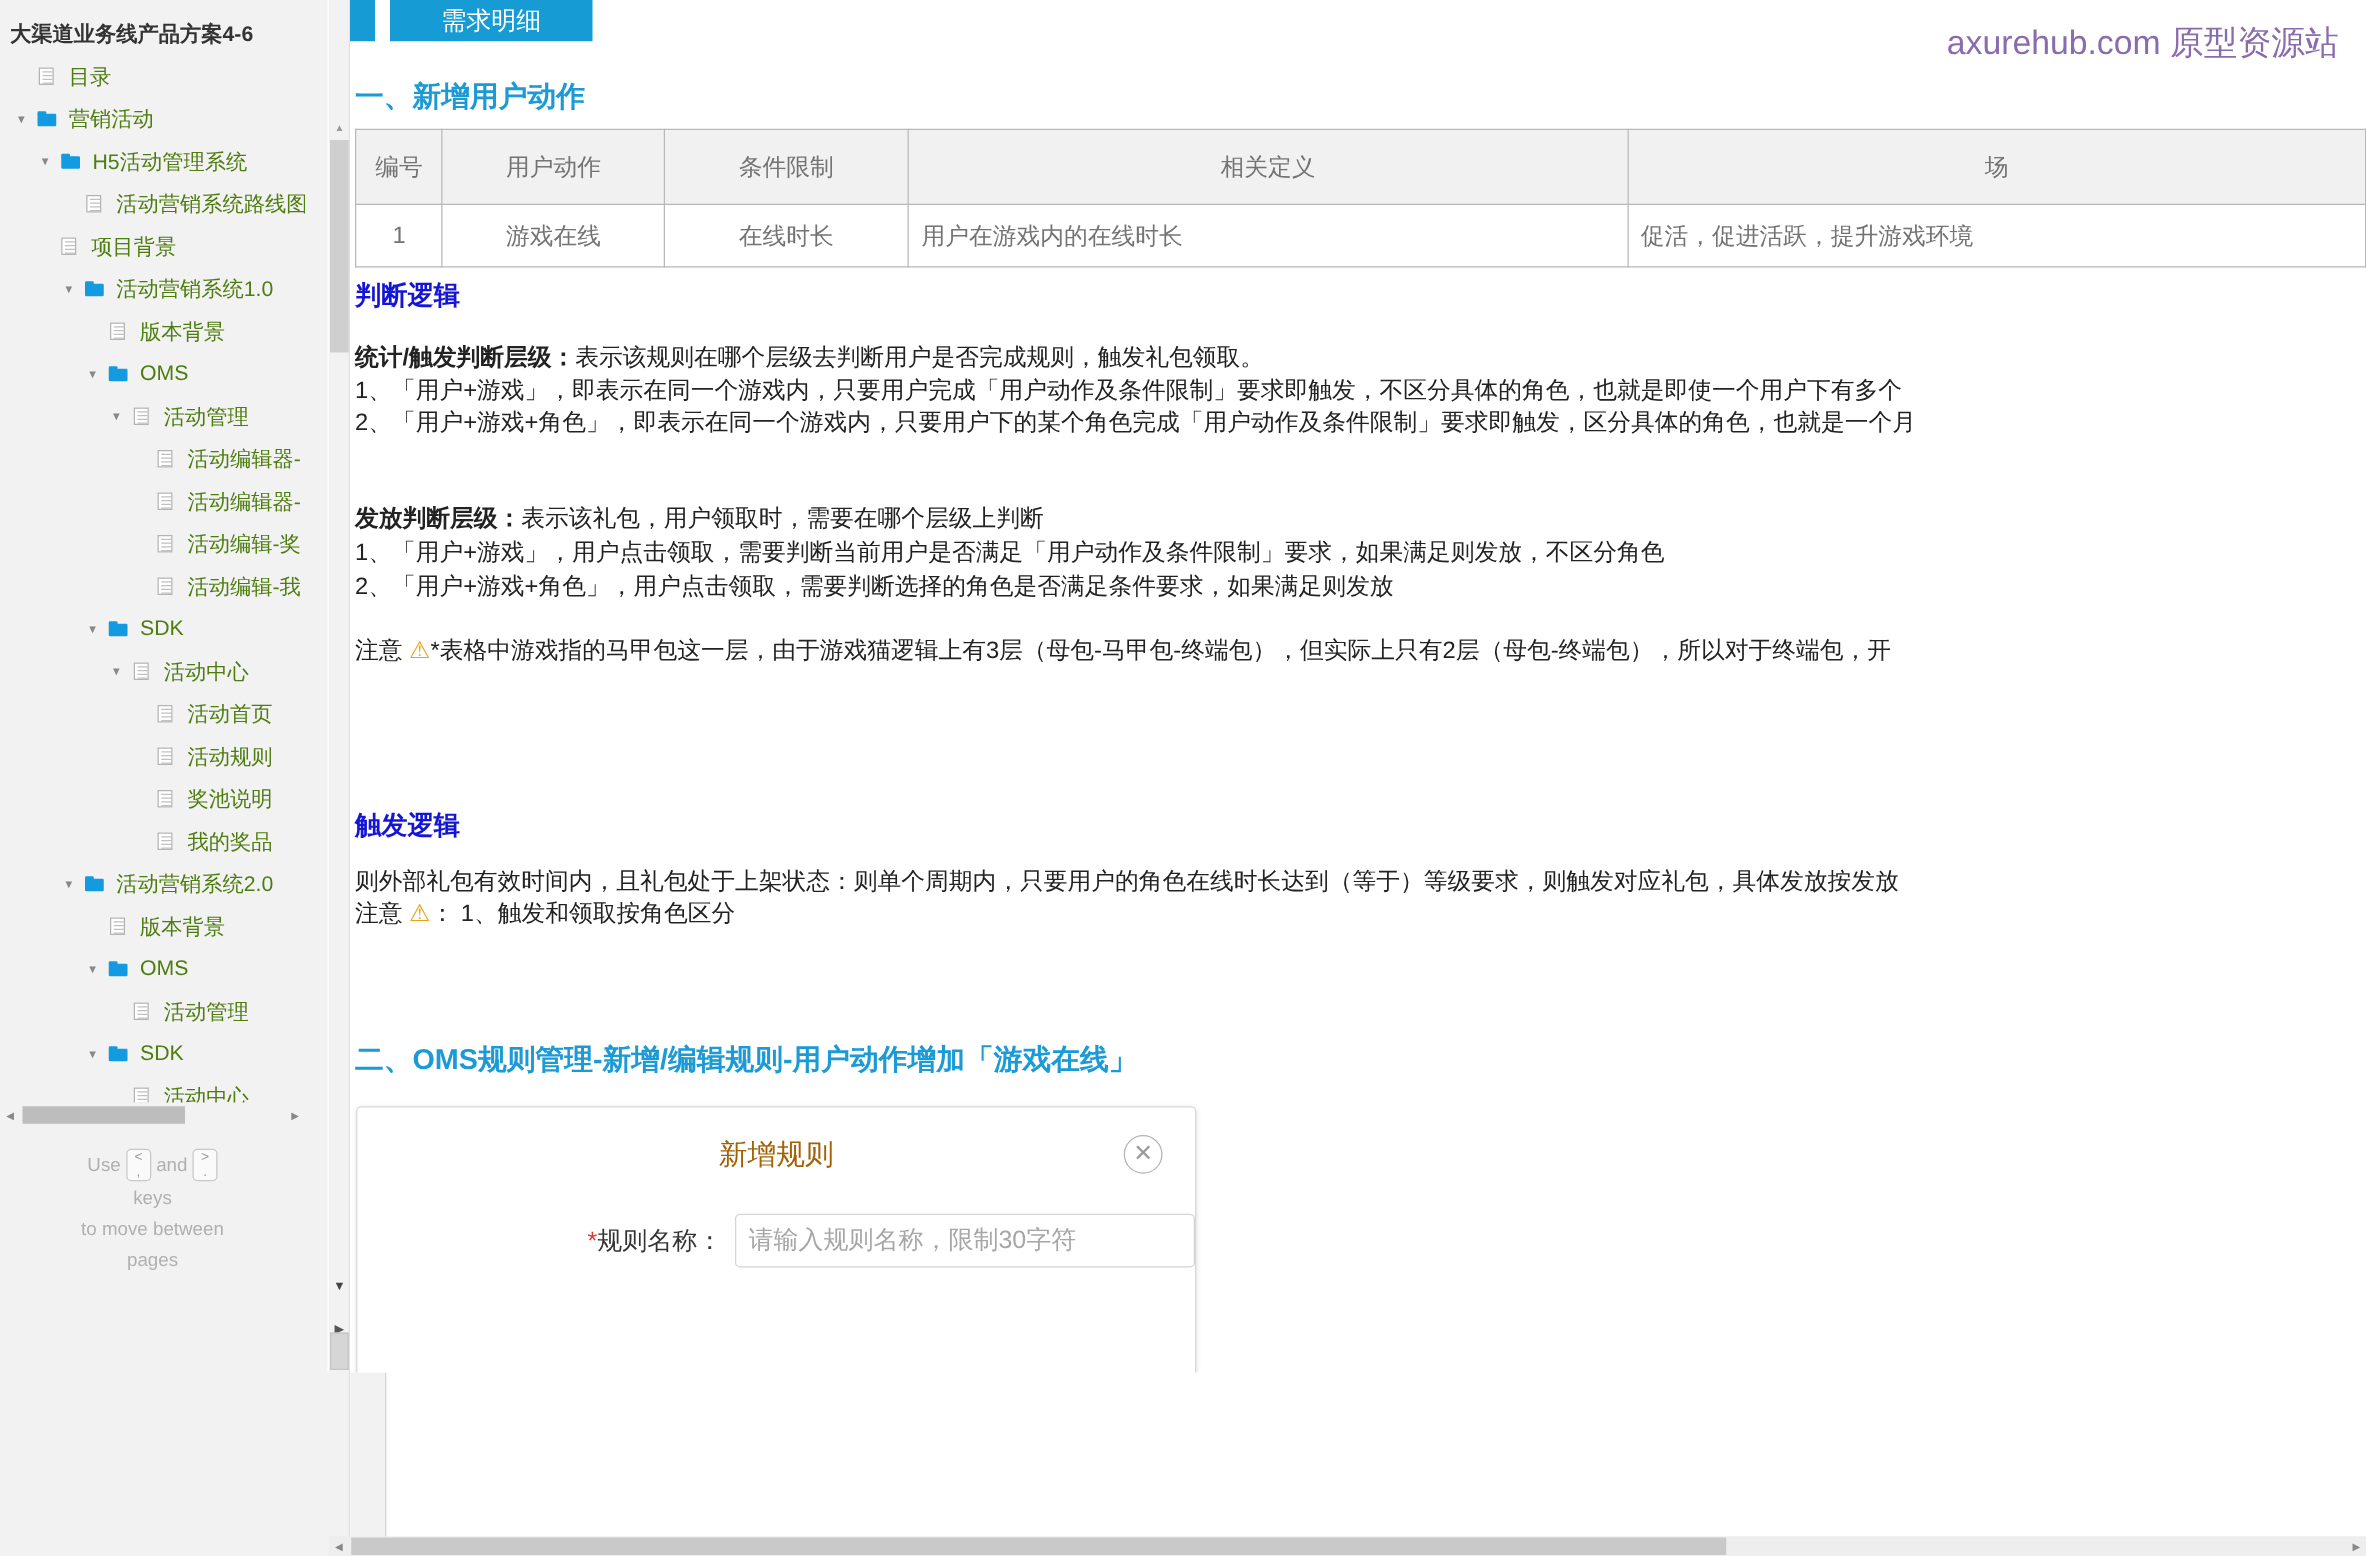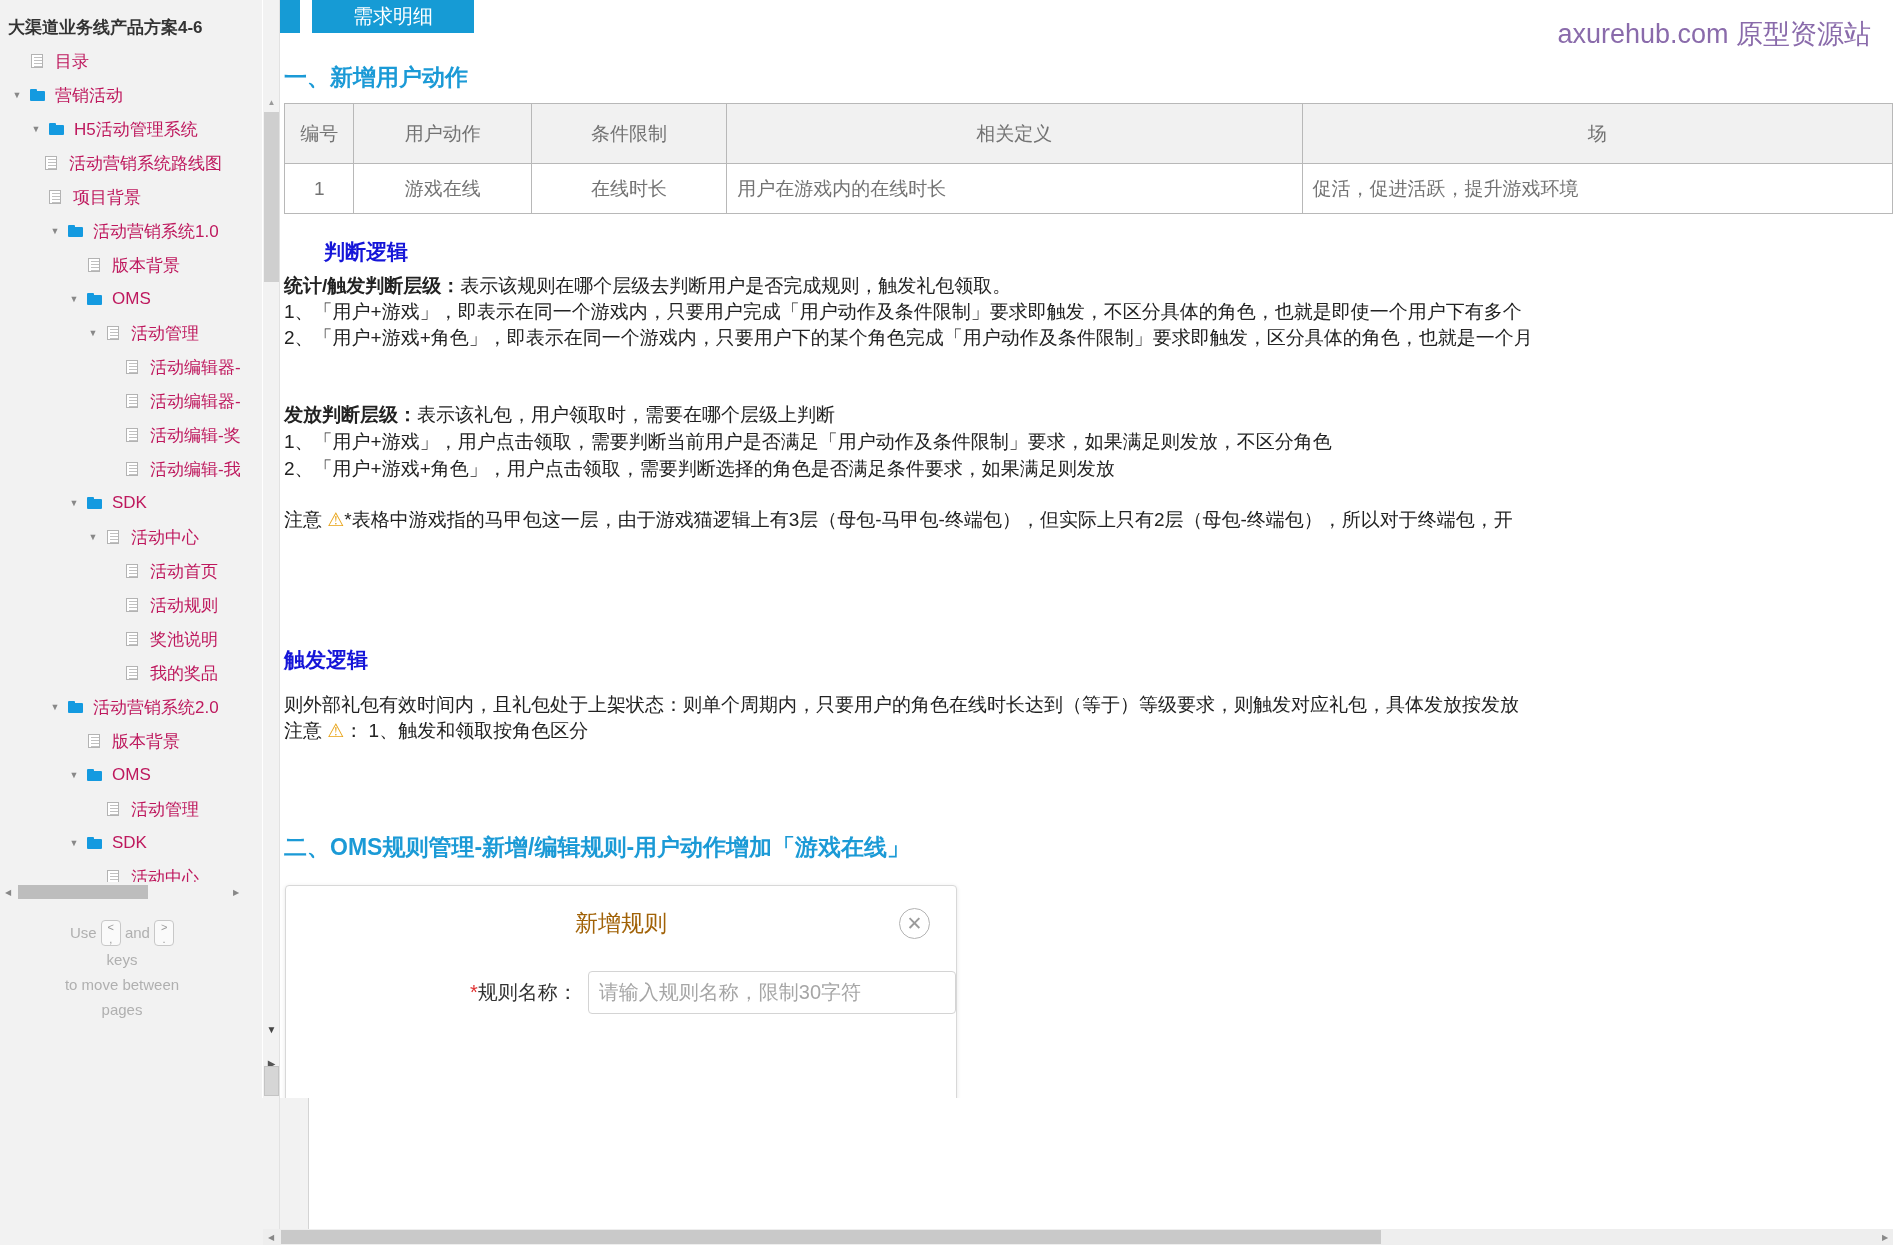--- a/index.html
+++ b/index.html
@@ -40,21 +40,21 @@
     cursor: default;
   }
   .node .arrow {
     width: 18px; flex: 0 0 18px;
     display: flex; align-items: center; justify-content: center;
     color: #888; font-size: 9px; line-height: 1;
   }
   .node .arrow.blank { visibility: hidden; }
   .node .ico { flex: 0 0 22px; display: flex; align-items: center; justify-content: center; }
   .node .lbl {
-    font-size: 17px; color: #be185d;
+    font-size: 17px; color: #4d7c0f;
     padding-left: 7px;
   }
   .folder-ico {
     display: inline-block; width: 15px; height: 12px; position: relative;
   }
   .folder-ico::before {
     content: ""; position: absolute; left: 0; top: 2px;
     width: 15px; height: 10px; background: #149ae0; border-radius: 1px;
   }
   .folder-ico::after {
@@ -293,21 +293,21 @@
           </div>
           <div class="lbl">营销活动</div>
         </div>
         <div class="node" style="padding-left: 27px;">
           <div class="arrow">▼</div>
           <div class="ico">
             <span class="folder-ico"></span>
           </div>
           <div class="lbl">H5活动管理系统</div>
         </div>
-        <div class="node" style="padding-left: 22px;">
+        <div class="node" style="padding-left: 46px;">
           <div class="arrow blank">▼</div>
           <div class="ico">
             <span class="page-ico"></span>
           </div>
           <div class="lbl">活动营销系统路线图</div>
         </div>
         <div class="node" style="padding-left: 26px;">
           <div class="arrow blank">▼</div>
           <div class="ico">
             <span class="page-ico"></span>
@@ -507,21 +507,21 @@
           <tr>
             <td class="c-num">1</td>
             <td class="c-act">游戏在线</td>
             <td class="c-cond">在线时长</td>
             <td class="c-def">用户在游戏内的在线时长</td>
             <td class="c-scene">促活，促进活跃，提升游戏环境</td>
           </tr>
         </tbody>
       </table>
 
-      <div class="h-navy" style="left:4px; top:238px;margin-left:40px;">判断逻辑</div>
+      <div class="h-navy" style="left:4px; top:222px;">判断逻辑</div>
 
       <div class="body-line" style="left:4px; top:273px;">
         <b>统计/触发判断层级：</b><span>表示该规则在哪个层级去判断用户是否完成规则，触发礼包领取。</span>
       </div>
       <div class="body-line" style="left:4px; top:299px;">1、「用户+游戏」，即表示在同一个游戏内，只要用户完成「用户动作及条件限制」要求即触发，不区分具体的角色，也就是即使一个用户下有多个</div>
       <div class="body-line" style="left:4px; top:325px;">2、「用户+游戏+角色」，即表示在同一个游戏内，只要用户下的某个角色完成「用户动作及条件限制」要求即触发，区分具体的角色，也就是一个月</div>
 
       <div class="body-line" style="left:4px; top:402px;">
         <b>发放判断层级：</b><span>表示该礼包，用户领取时，需要在哪个层级上判断</span>
       </div>

